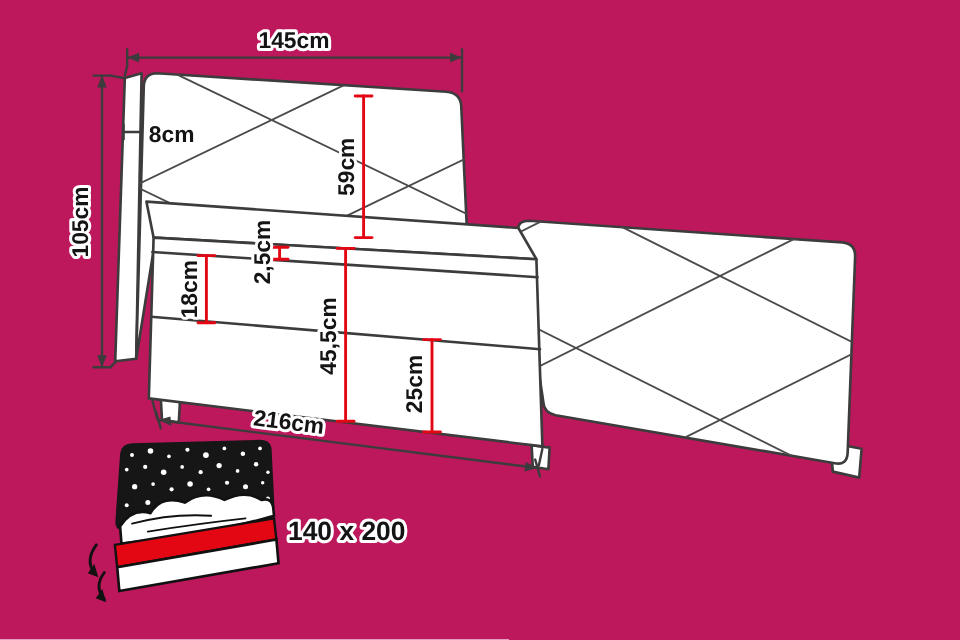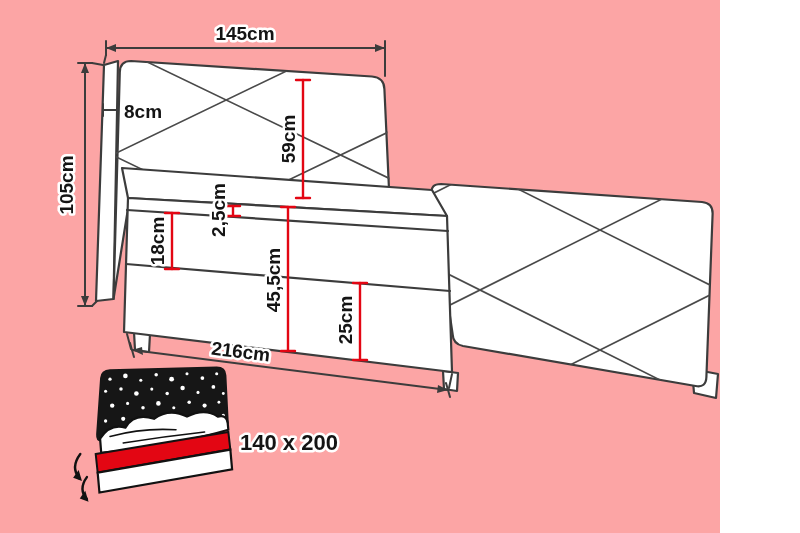--- a/index.html
+++ b/index.html
@@ -1,16 +1,16 @@
 <!DOCTYPE html>
 <html><head>
 <meta charset="utf-8">
 <style>
   html,body{margin:0;padding:0;background:#ffffff;}
-  .stage{position:relative;width:720px;height:533px;background:#fca5a5;overflow:hidden;
+  .stage{position:relative;width:800px;height:533px;background:#be185d;overflow:hidden;
          font-family:"Liberation Sans", sans-serif;}
   svg{display:block;}
   .lbl{font:700 19px "Liberation Sans", sans-serif; fill:#141414;
        paint-order:stroke; stroke:#ffffff; stroke-width:5px; stroke-linejoin:round;}
   .lbl-big{font:700 22px "Liberation Sans", sans-serif; fill:#141414;
        paint-order:stroke; stroke:#ffffff; stroke-width:5px; stroke-linejoin:round;}
   .outline{fill:#ffffff;}
   .noline{stroke:none;}
 </style>
 </head>

